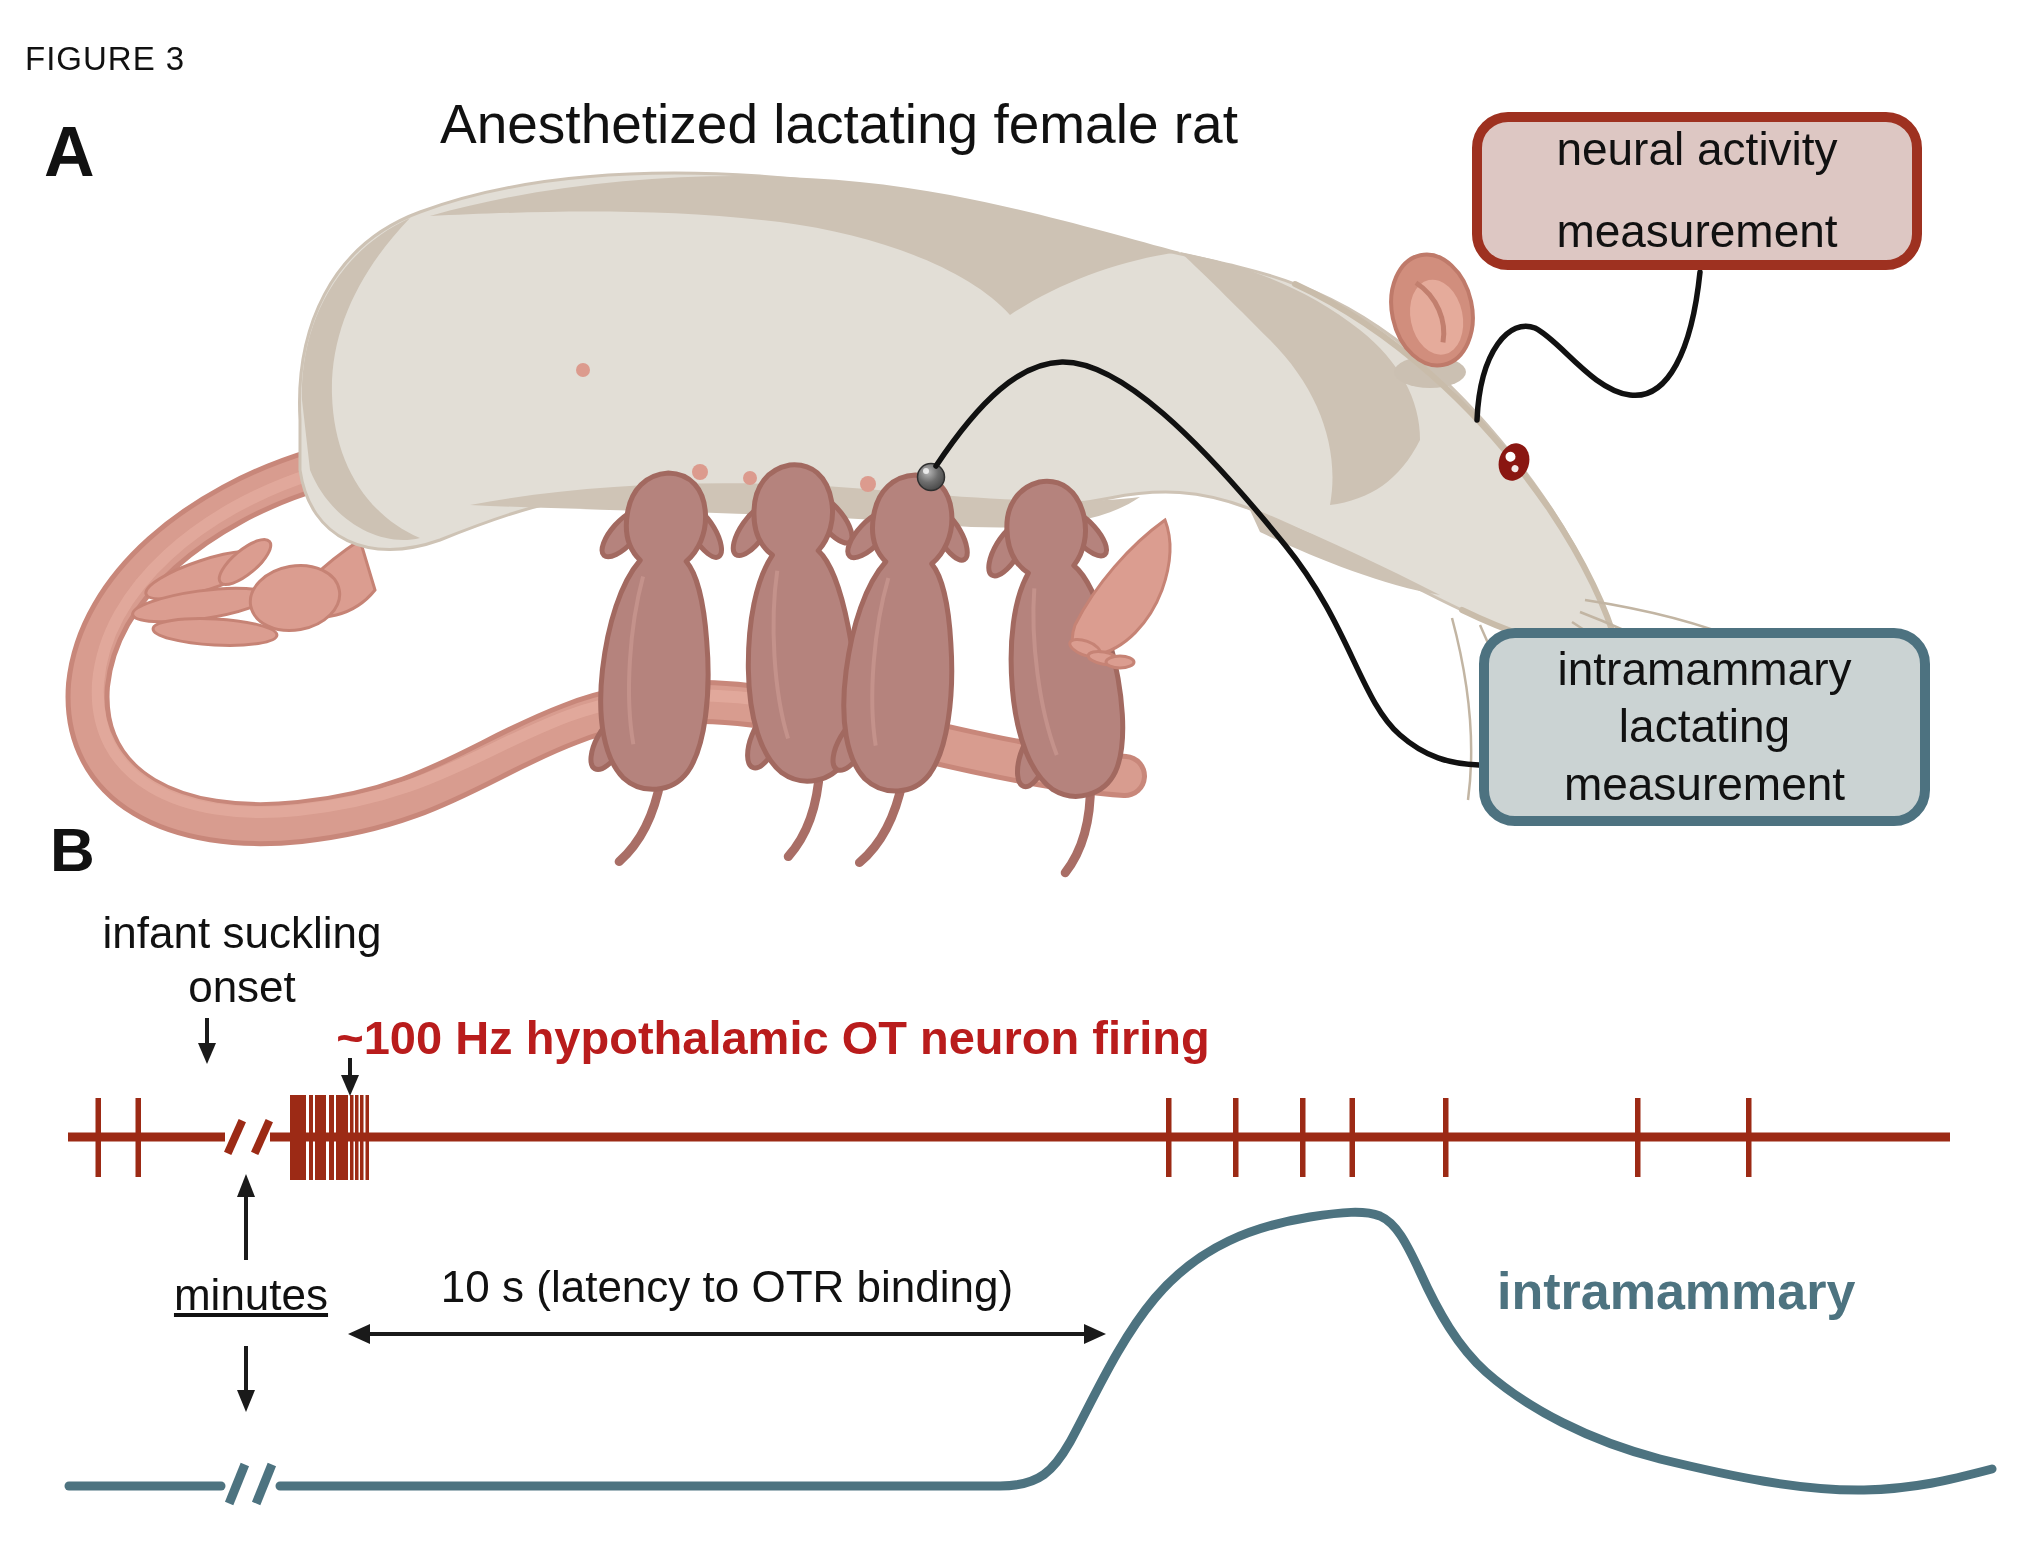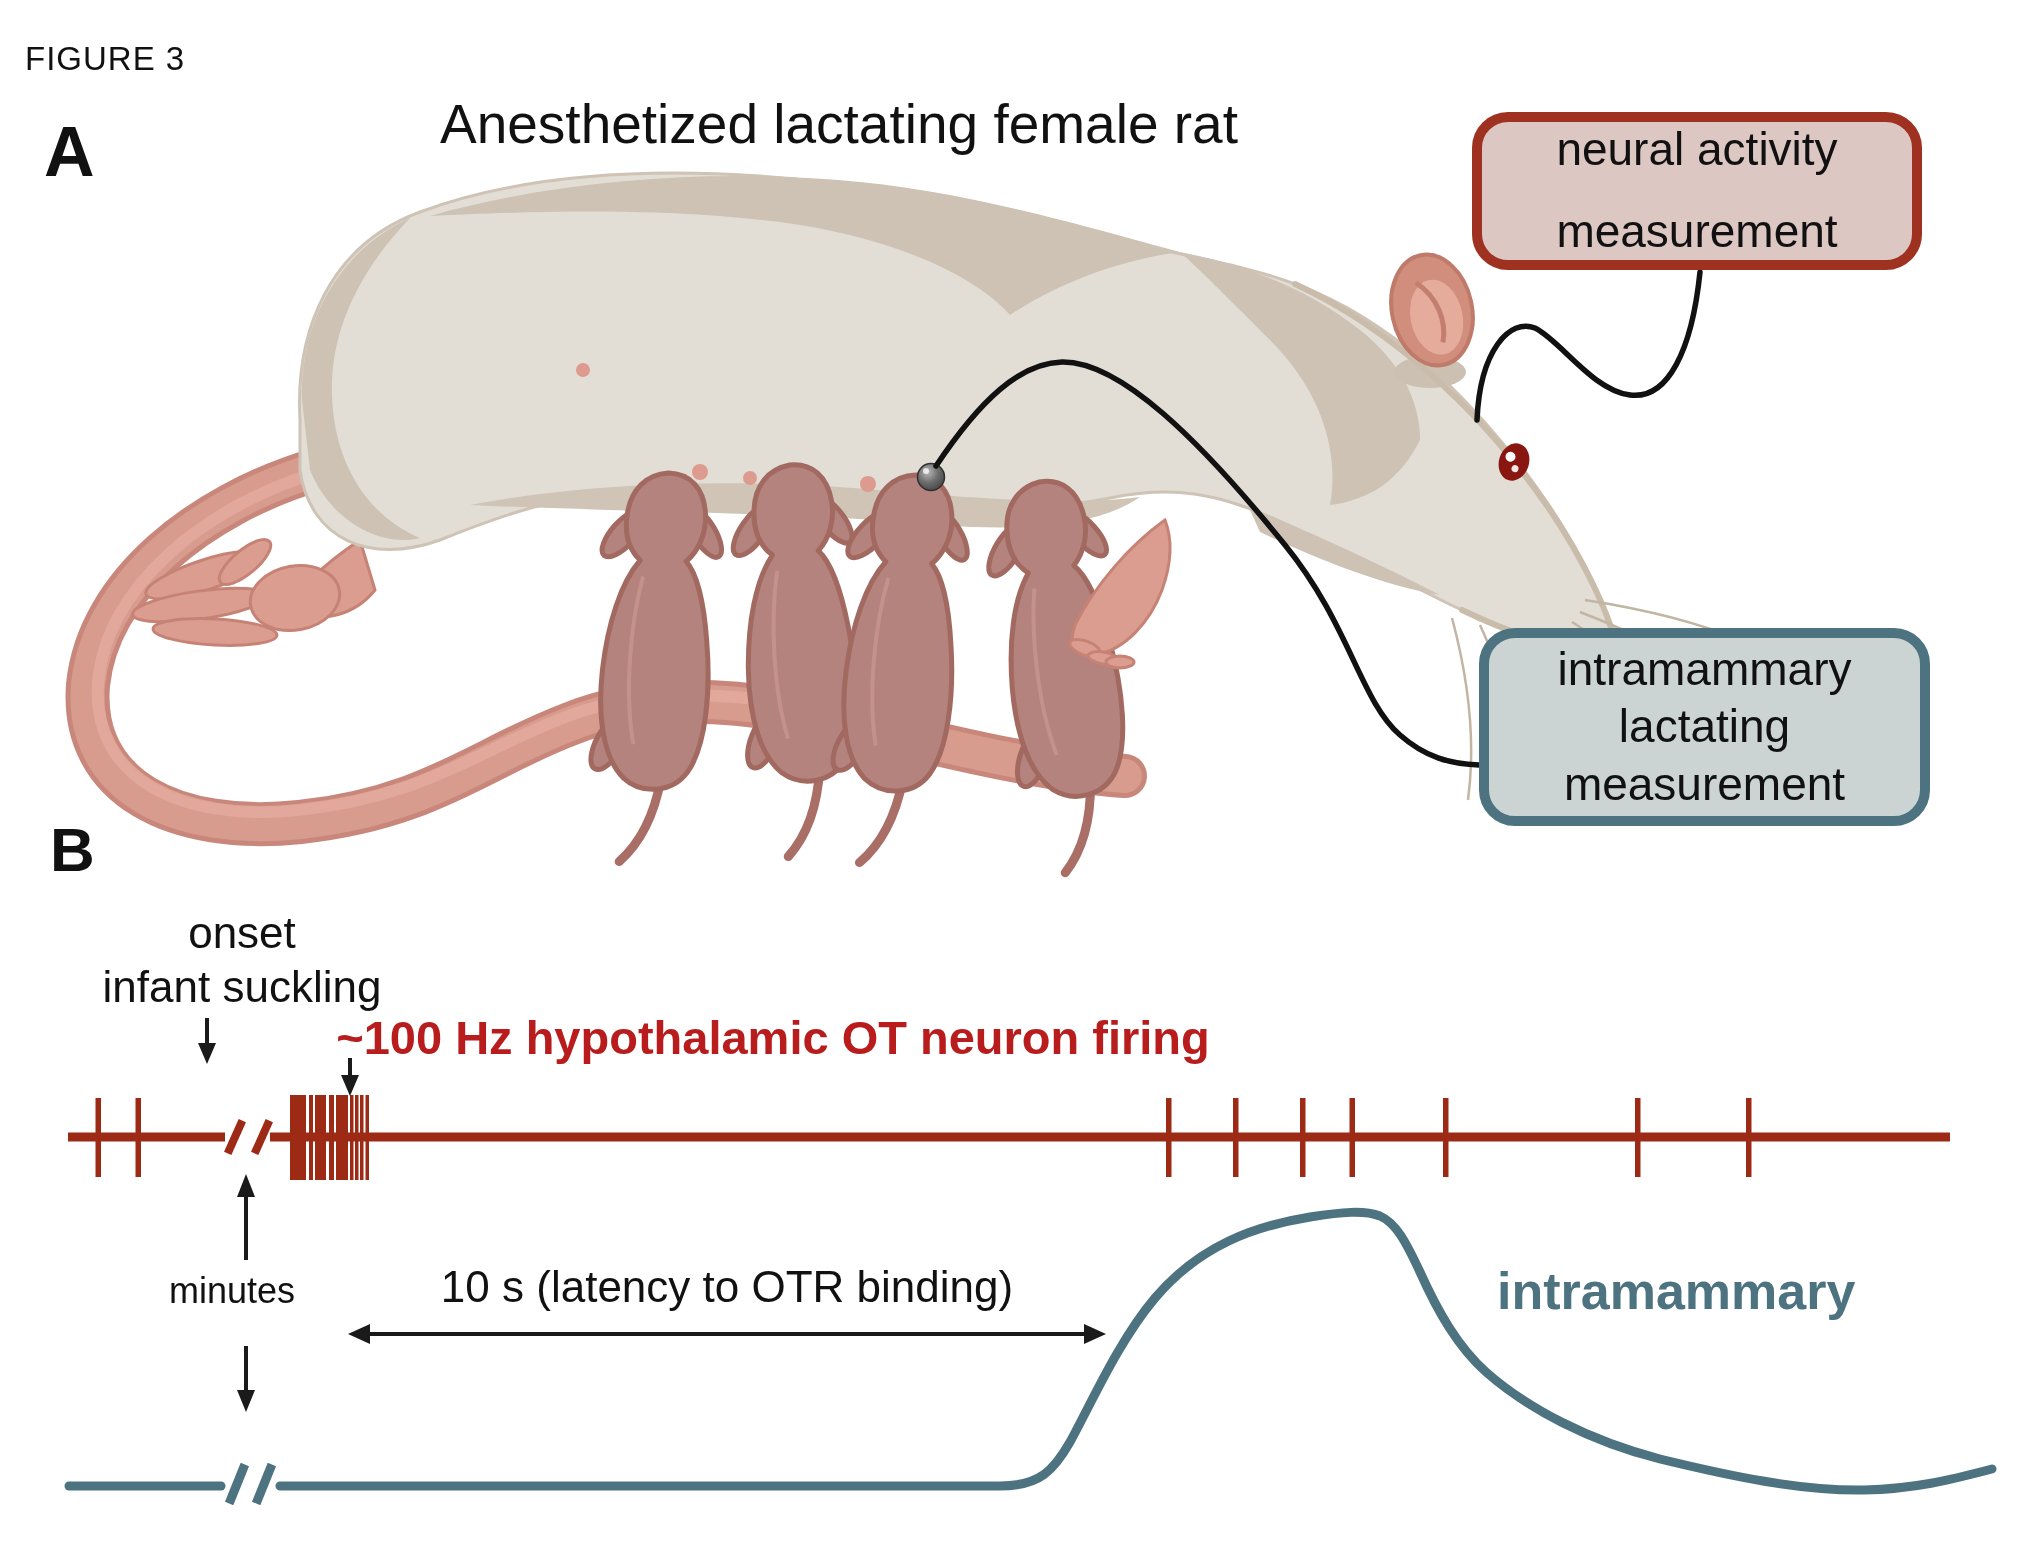--- a/index.html
+++ b/index.html
@@ -15,21 +15,21 @@
   .callout{box-sizing:border-box;border-radius:36px;display:flex;flex-direction:column;
            align-items:center;justify-content:center;text-align:center;font-size:46px;}
   .callout-neural{left:1472px;top:112px;width:450px;height:158px;border:10px solid #9e3120;
                   background:#ddc7c3;line-height:1.3;gap:22px;}
   .callout-pressure{left:1479px;top:628px;width:451px;height:198px;border:10px solid #4d7280;
                     background:#cbd3d3;line-height:1.25;}
   .suckling{left:242px;top:906px;transform:translateX(-50%);font-size:44px;line-height:1.22;
             text-align:center;white-space:nowrap;}
   .firing{left:773px;top:1010px;transform:translateX(-50%);font-size:47px;font-weight:bold;
           color:#b91c1c;white-space:nowrap;}
-  .minutes{left:232px;top:1270px;transform:translateX(-50%);font-size:36px;}
+  .minutes{left:251px;top:1270px;transform:translateX(-50%);font-size:44px;text-decoration:underline;}
   .latency{left:727px;top:1262px;transform:translateX(-50%);font-size:44px;white-space:nowrap;}
   .pressure-rise{left:1497px;top:1258px;font-size:52px;font-weight:bold;color:#4d7380;
                  line-height:1.27;white-space:nowrap;}
 </style>
 </head>
 <body>
 
 <div id="canvas">
 
   <svg id="art" width="2019" height="1551" viewBox="0 0 2019 1551">
@@ -242,22 +242,22 @@
 
   <div class="abs callout callout-pressure">
     <span>intramammary</span>
     <span>lactating</span>
     <span>measurement</span>
   </div>
 
   <div class="abs panel-label panel-b">B</div>
 
   <div class="abs suckling">
+    <span style="display:block">infant suckling</span>
     <span style="display:block">onset</span>
-    <span style="display:block">infant suckling</span>
   </div>
 
   <div class="abs firing">~100 Hz hypothalamic OT neuron firing</div>
 
   <div class="abs minutes">minutes</div>
 
   <div class="abs latency">10 s (latency to OTR binding)</div>
 
   <div class="abs pressure-rise">
     <span style="display:block">intramammary</span>

